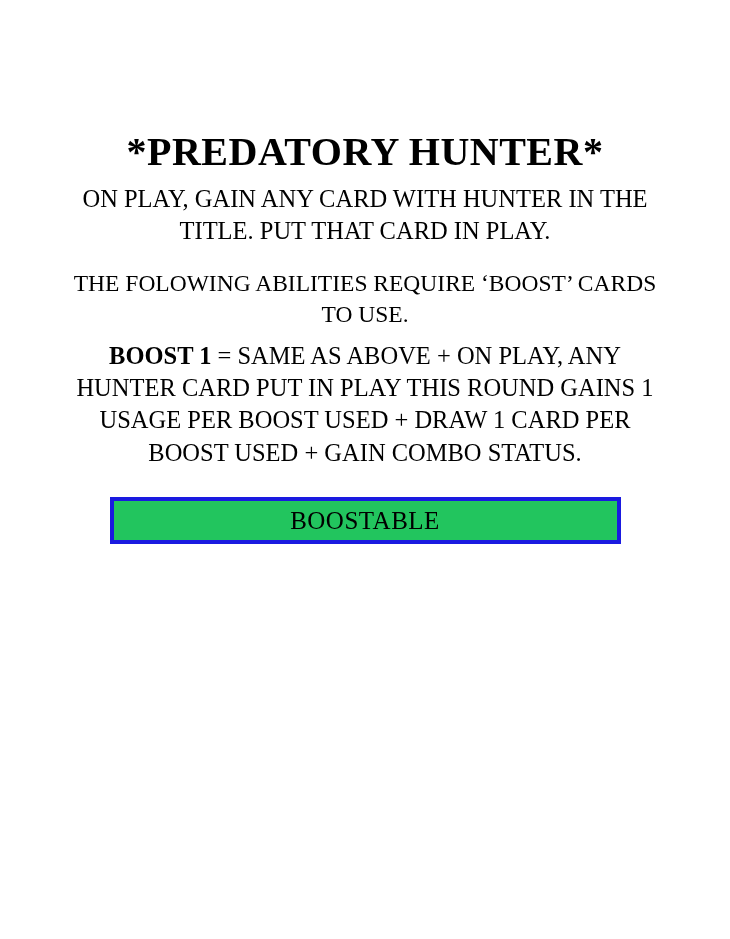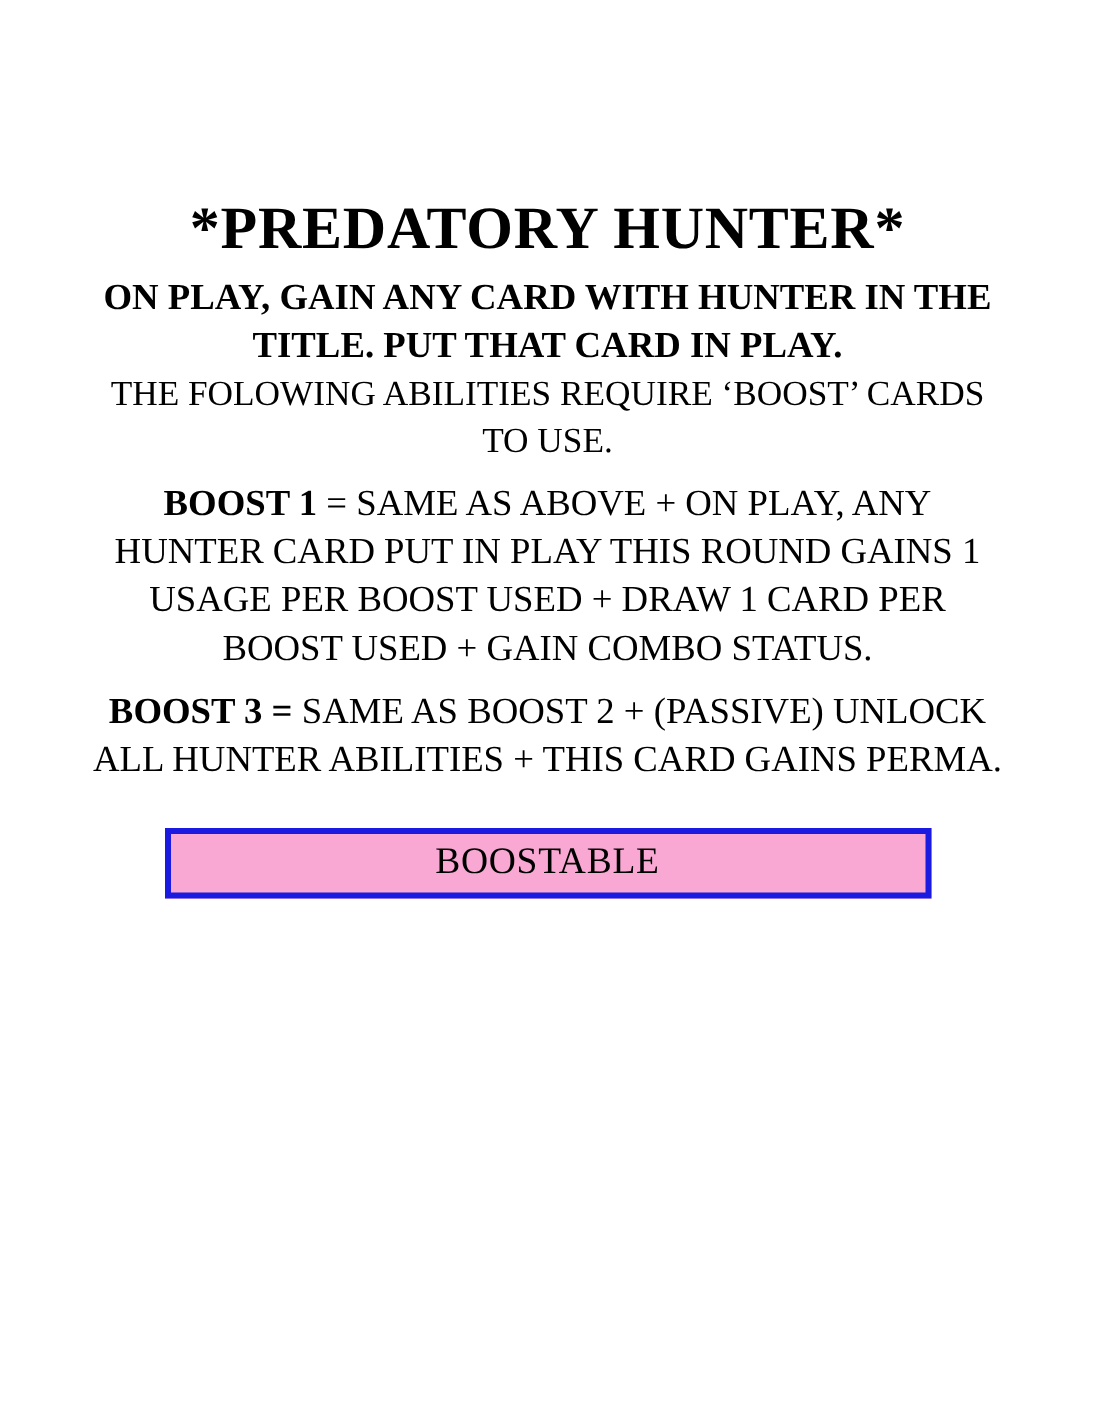--- a/index.html
+++ b/index.html
@@ -33,41 +33,41 @@
   }
   .para {
     text-align: center;
     font-size: 24.5px;
     line-height: 1.32;
     margin: 0;
     padding: 0 6px;
   }
   .p-intro {
     margin-top: 10px;
-    font-weight: bold;
   }
   .p-requires {
+    margin-top: 20px;
     font-size: 23.5px;
   }
   .p-boost {
     margin-top: 10px;
   }
   .boost-label {
     font-weight: bold;
   }
   .boostable-wrap {
     margin-top: 28px;
     display: flex;
     justify-content: center;
   }
   .boostable-btn {
     width: 511px;
     height: 47px;
     box-sizing: border-box;
-    background: #f9a8d4;
+    background: #22c55e;
     border: 4px solid #1a1ae0;
     display: flex;
     align-items: center;
     justify-content: center;
     font-size: 25px;
     color: #000000;
     letter-spacing: 0.5px;
   }
 </style>
 </head>
@@ -77,19 +77,18 @@
 
   <h1 class="card-title">*PREDATORY HUNTER*</h1>
 
   <p class="para p-intro">ON PLAY, GAIN ANY CARD WITH HUNTER IN THE TITLE. PUT THAT CARD IN PLAY.</p>
 
   <p class="para p-requires">THE FOLOWING ABILITIES REQUIRE ‘BOOST’ CARDS TO USE.</p>
 
   <p class="para p-boost"><span class="boost-label">BOOST 1</span><span> = SAME AS ABOVE + ON PLAY, ANY HUNTER CARD PUT IN PLAY THIS ROUND GAINS 1 USAGE PER BOOST USED + DRAW 1 CARD PER BOOST USED + GAIN COMBO STATUS.</span></p>
 
 
-  <p class="para p-boost"><span class="boost-label">BOOST 3 =</span><span> SAME AS BOOST 2 + (PASSIVE) UNLOCK ALL HUNTER ABILITIES + THIS CARD GAINS PERMA.</span></p>
 
   <div class="boostable-wrap">
     <div class="boostable-btn">BOOSTABLE</div>
   </div>
 
 </div>
 
 </body></html>

